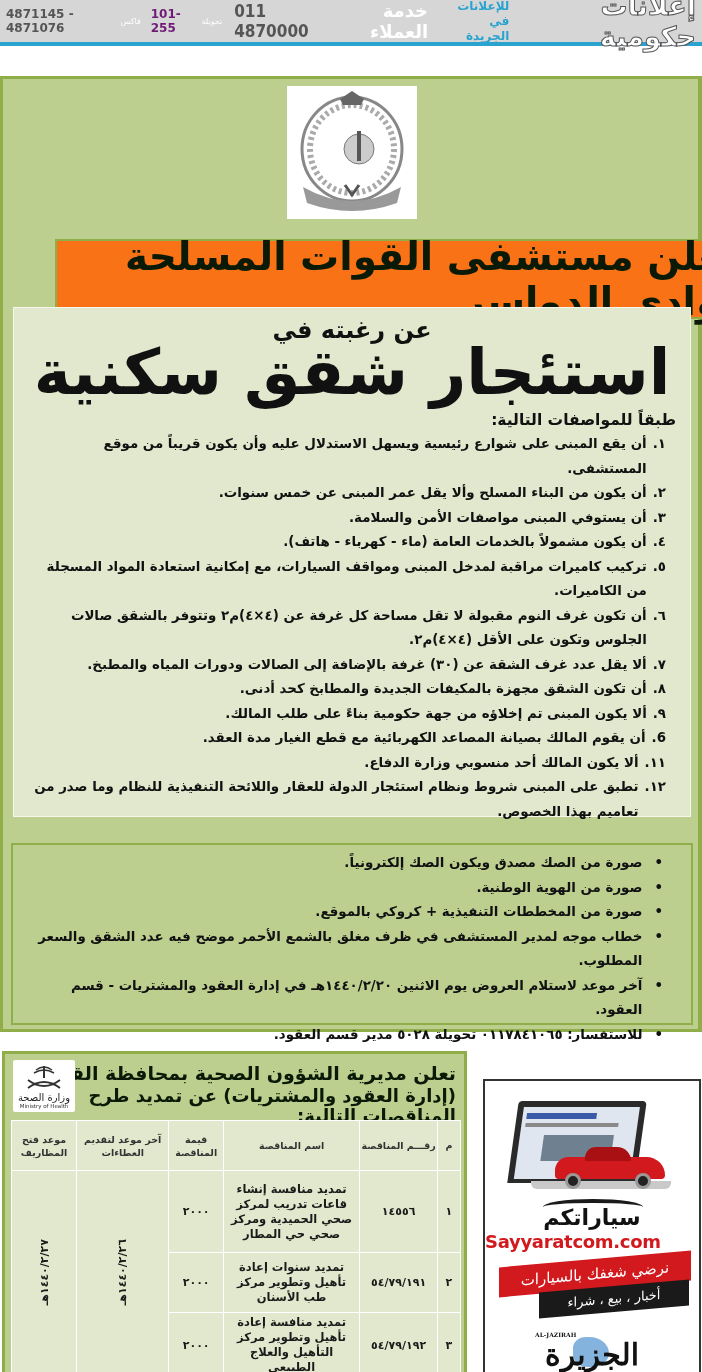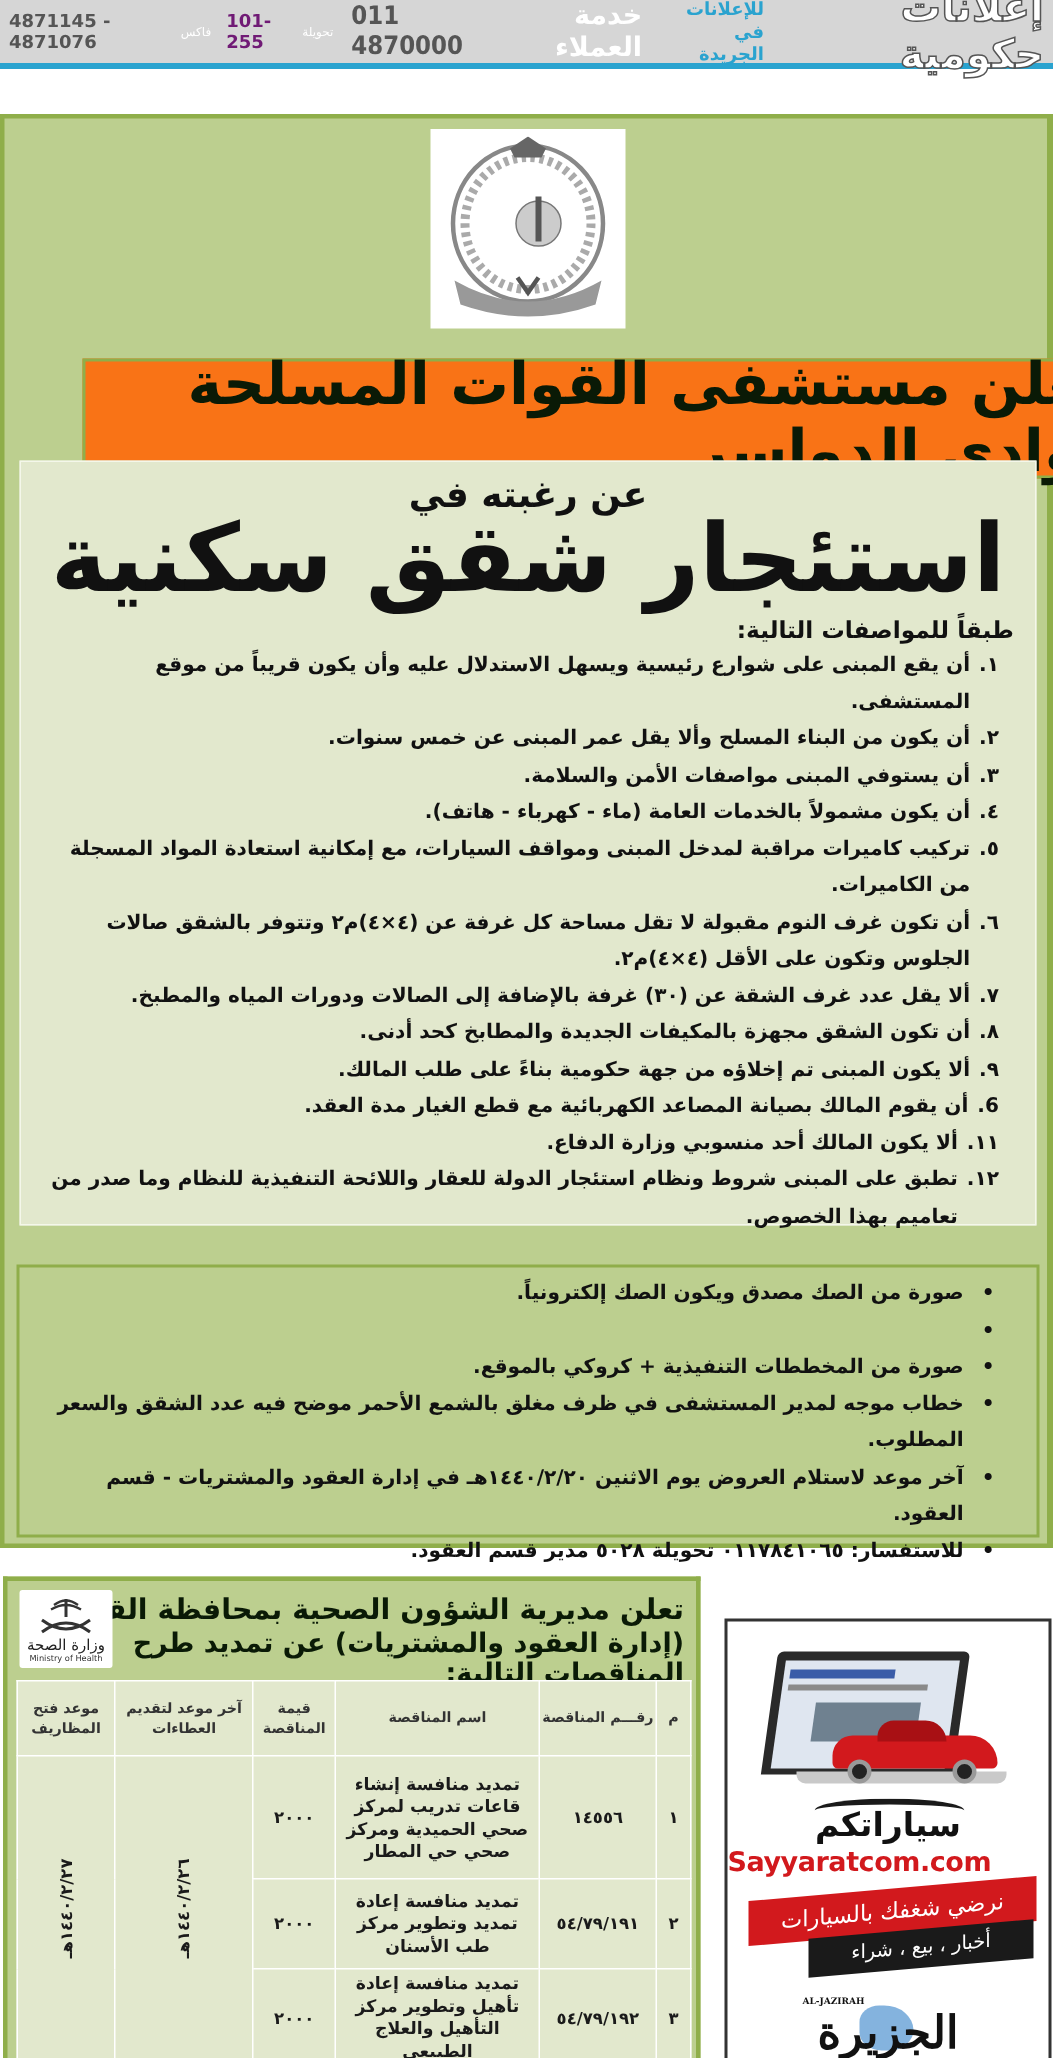--- a/index.html
+++ b/index.html
@@ -248,20 +248,21 @@
   </div>
 
   <div class="docs-box">
     <ul class="docs-list">
       <li>
           <span class="bullet">•</span>
           <span>صورة من الصك مصدق ويكون الصك إلكترونياً.</span>
         </li>
       <li>
           <span class="bullet">•</span>
+          <span>صورة من الهوية الوطنية.</span>
         </li>
       <li>
           <span class="bullet">•</span>
           <span>صورة من المخططات التنفيذية + كروكي بالموقع.</span>
         </li>
       <li>
           <span class="bullet">•</span>
           <span>خطاب موجه لمدير المستشفى في ظرف مغلق بالشمع الأحمر موضح فيه عدد الشقق والسعر المطلوب.</span>
         </li>
       <li>
@@ -315,21 +316,21 @@
         <td>١</td>
         <td>١٤٥٥٦</td>
         <td class="name">تمديد منافسة إنشاء قاعات تدريب لمركز صحي الحميدية ومركز صحي حي المطار</td>
         <td>٢٠٠٠</td>
         <td class="rot" rowspan="3"><span class="rot-text">١٤٤٠/٢/٢٦هـ</span></td>
         <td class="rot" rowspan="3"><span class="rot-text">١٤٤٠/٢/٢٧هـ</span></td>
       </tr>
       <tr style="height:60px">
         <td>٢</td>
         <td>٥٤/٧٩/١٩١</td>
-        <td class="name">تمديد منافسة إعادة تمديد وتطوير مركز طب الأسنان</td>
+        <td class="name">تمديد سنوات إعادة تأهيل وتطوير مركز طب الأسنان</td>
         <td>٢٠٠٠</td>
       </tr>
       <tr style="height:60px">
         <td>٣</td>
         <td>٥٤/٧٩/١٩٢</td>
         <td class="name">تمديد منافسة إعادة تأهيل وتطوير مركز التأهيل والعلاج الطبيعي</td>
         <td>٢٠٠٠</td>
       </tr>
     </tbody>
   </table>

